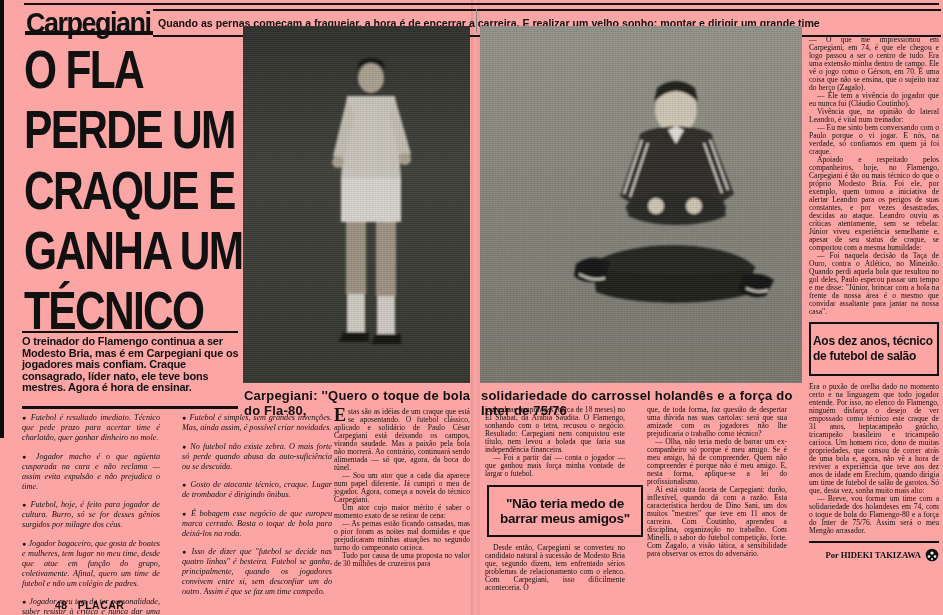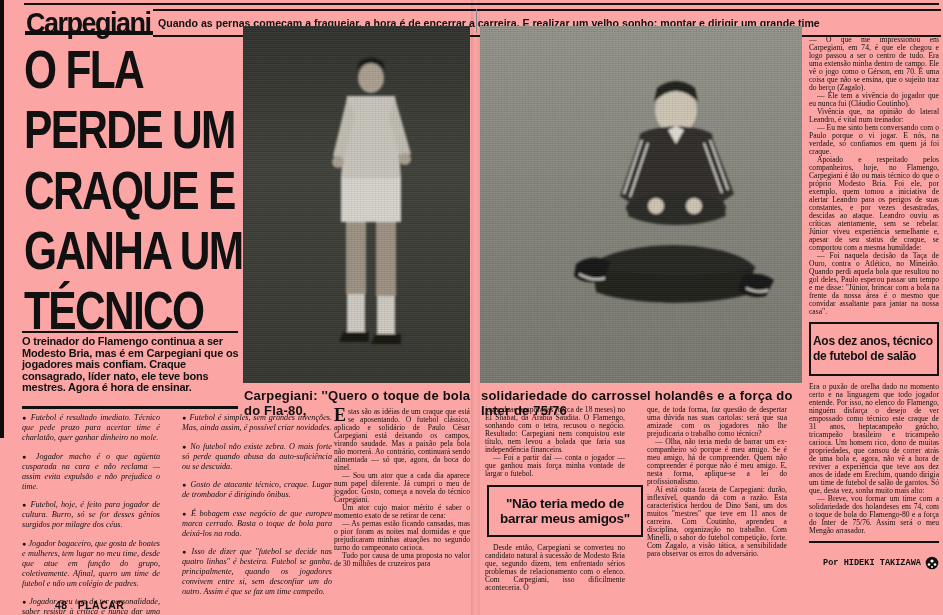--- a/index.html
+++ b/index.html
@@ -49,22 +49,22 @@
   #rp-col2{left:647px;top:406px;width:140px;height:209px;}
   #rp-col3{left:809px;top:36px;width:130px;height:579px;}
   .dropcap{float:left;font-weight:bold;font-size:18px;line-height:15px;padding-right:2px;}
   
   #pull-quote-box{border:2px solid #111;margin:7px 0 7px 2px;width:146px;padding:9px 3px;
     font-family:"Liberation Sans",sans-serif;font-weight:bold;font-size:13.5px;line-height:15px;
     text-align:center;letter-spacing:-.3px;}
   #section-box{border:2px solid #111;margin:6px 0 7px 0;padding:10px 2px;
     font-family:"Liberation Sans",sans-serif;font-weight:bold;font-size:12px;line-height:15px;
     text-align:left;letter-spacing:-.3px;}
-  #byline-block{border-top:2px solid #111;margin-top:6px;padding-top:13px;text-align:right;
-    font-family:Liberation Mono, monospace;font-weight:bold;font-size:8.6px;
+  #byline-block{border-top:2px solid #111;margin-top:6px;padding-top:5px;text-align:right;
+    font-family:Liberation Serif, serif;font-weight:bold;font-size:8.6px;
     display:flex;justify-content:flex-end;align-items:center;gap:4px;}
   
   #footer-left{left:26px;top:599px;font-weight:bold;font-size:10.5px;letter-spacing:.5px;}
   #footer-left .num{margin-right:10px;margin-left:29px;}
   
   #fold{left:471px;top:0;width:9px;height:615px;
     background:linear-gradient(90deg,rgba(0,0,0,.10),rgba(0,0,0,0) 45%,rgba(0,0,0,.06));}
 </style>
 </head>
 <body>
@@ -176,21 +176,21 @@
   <div class="abs bullets" id="bullets-col2">
     <p><span class="dot">●</span> <span>Futebol é simples, sem grandes invenções. Mas, ainda assim, é possível criar novidades.</span></p>
     <p><span class="dot">●</span> <span>No futebol não existe zebra. O mais forte só perde quando abusa da auto-suficiência ou se descuida.</span></p>
     <p><span class="dot">●</span> <span>Gosto de atacante técnico, craque. Lugar de trombador é dirigindo ônibus.</span></p>
     <p><span class="dot">●</span> <span>É bobagem esse negócio de que europeu marca cerrado. Basta o toque de bola para deixá-los na roda.</span></p>
     <p><span class="dot">●</span> <span>Isso de dizer que "futebol se decide nas quatro linhas" é besteira. Futebol se ganha, principalmente, quando os jogadores convivem entre si, sem desconfiar um do outro. Assim é que se faz um time campeão.</span></p>
   </div>
 
   <div class="abs serifcol" id="article-left">
     <p><span class="dropcap">E</span><span>stas são as idéias de um craque que está se aposentando. O futebol clássico, aplicado e solidário de Paulo César Carpegiani está deixando os campos, virando saudade. Mas a paixão pela bola não morrerá. Ao contrário, continuará sendo alimentada — só que, agora, da boca do túnel.</span></p>
-    <p class="ind">— Sou um ator que a cada dia aparece num papel diferente. Já cumpri o meu de jogador. Gosto, começa a novela do técnico Carpegiani.</p>
+    <p class="ind">— Sou um ator que a cada dia aparece num papel diferente. Já cumpri o meu de jogador. Agora, começa a novela do técnico Carpegiani.</p>
     <p class="ind">Um ator cujo maior mérito é saber o momento exato de se retirar de cena:</p>
     <p class="ind">— As pernas estão ficando cansadas, mas o pior foram as noites mal dormidas e que prejudicaram minhas atuações no segundo turno do campeonato carioca.</p>
     <p class="ind">Tudo por causa de uma proposta no valor de 30 milhões de cruzeiros para</p>
   </div>
 
   <div class="abs" id="footer-left">
     <span class="num">48</span><span>PLACAR</span>
   </div>
 
   <div class="abs serifcol" id="rp-col1">

